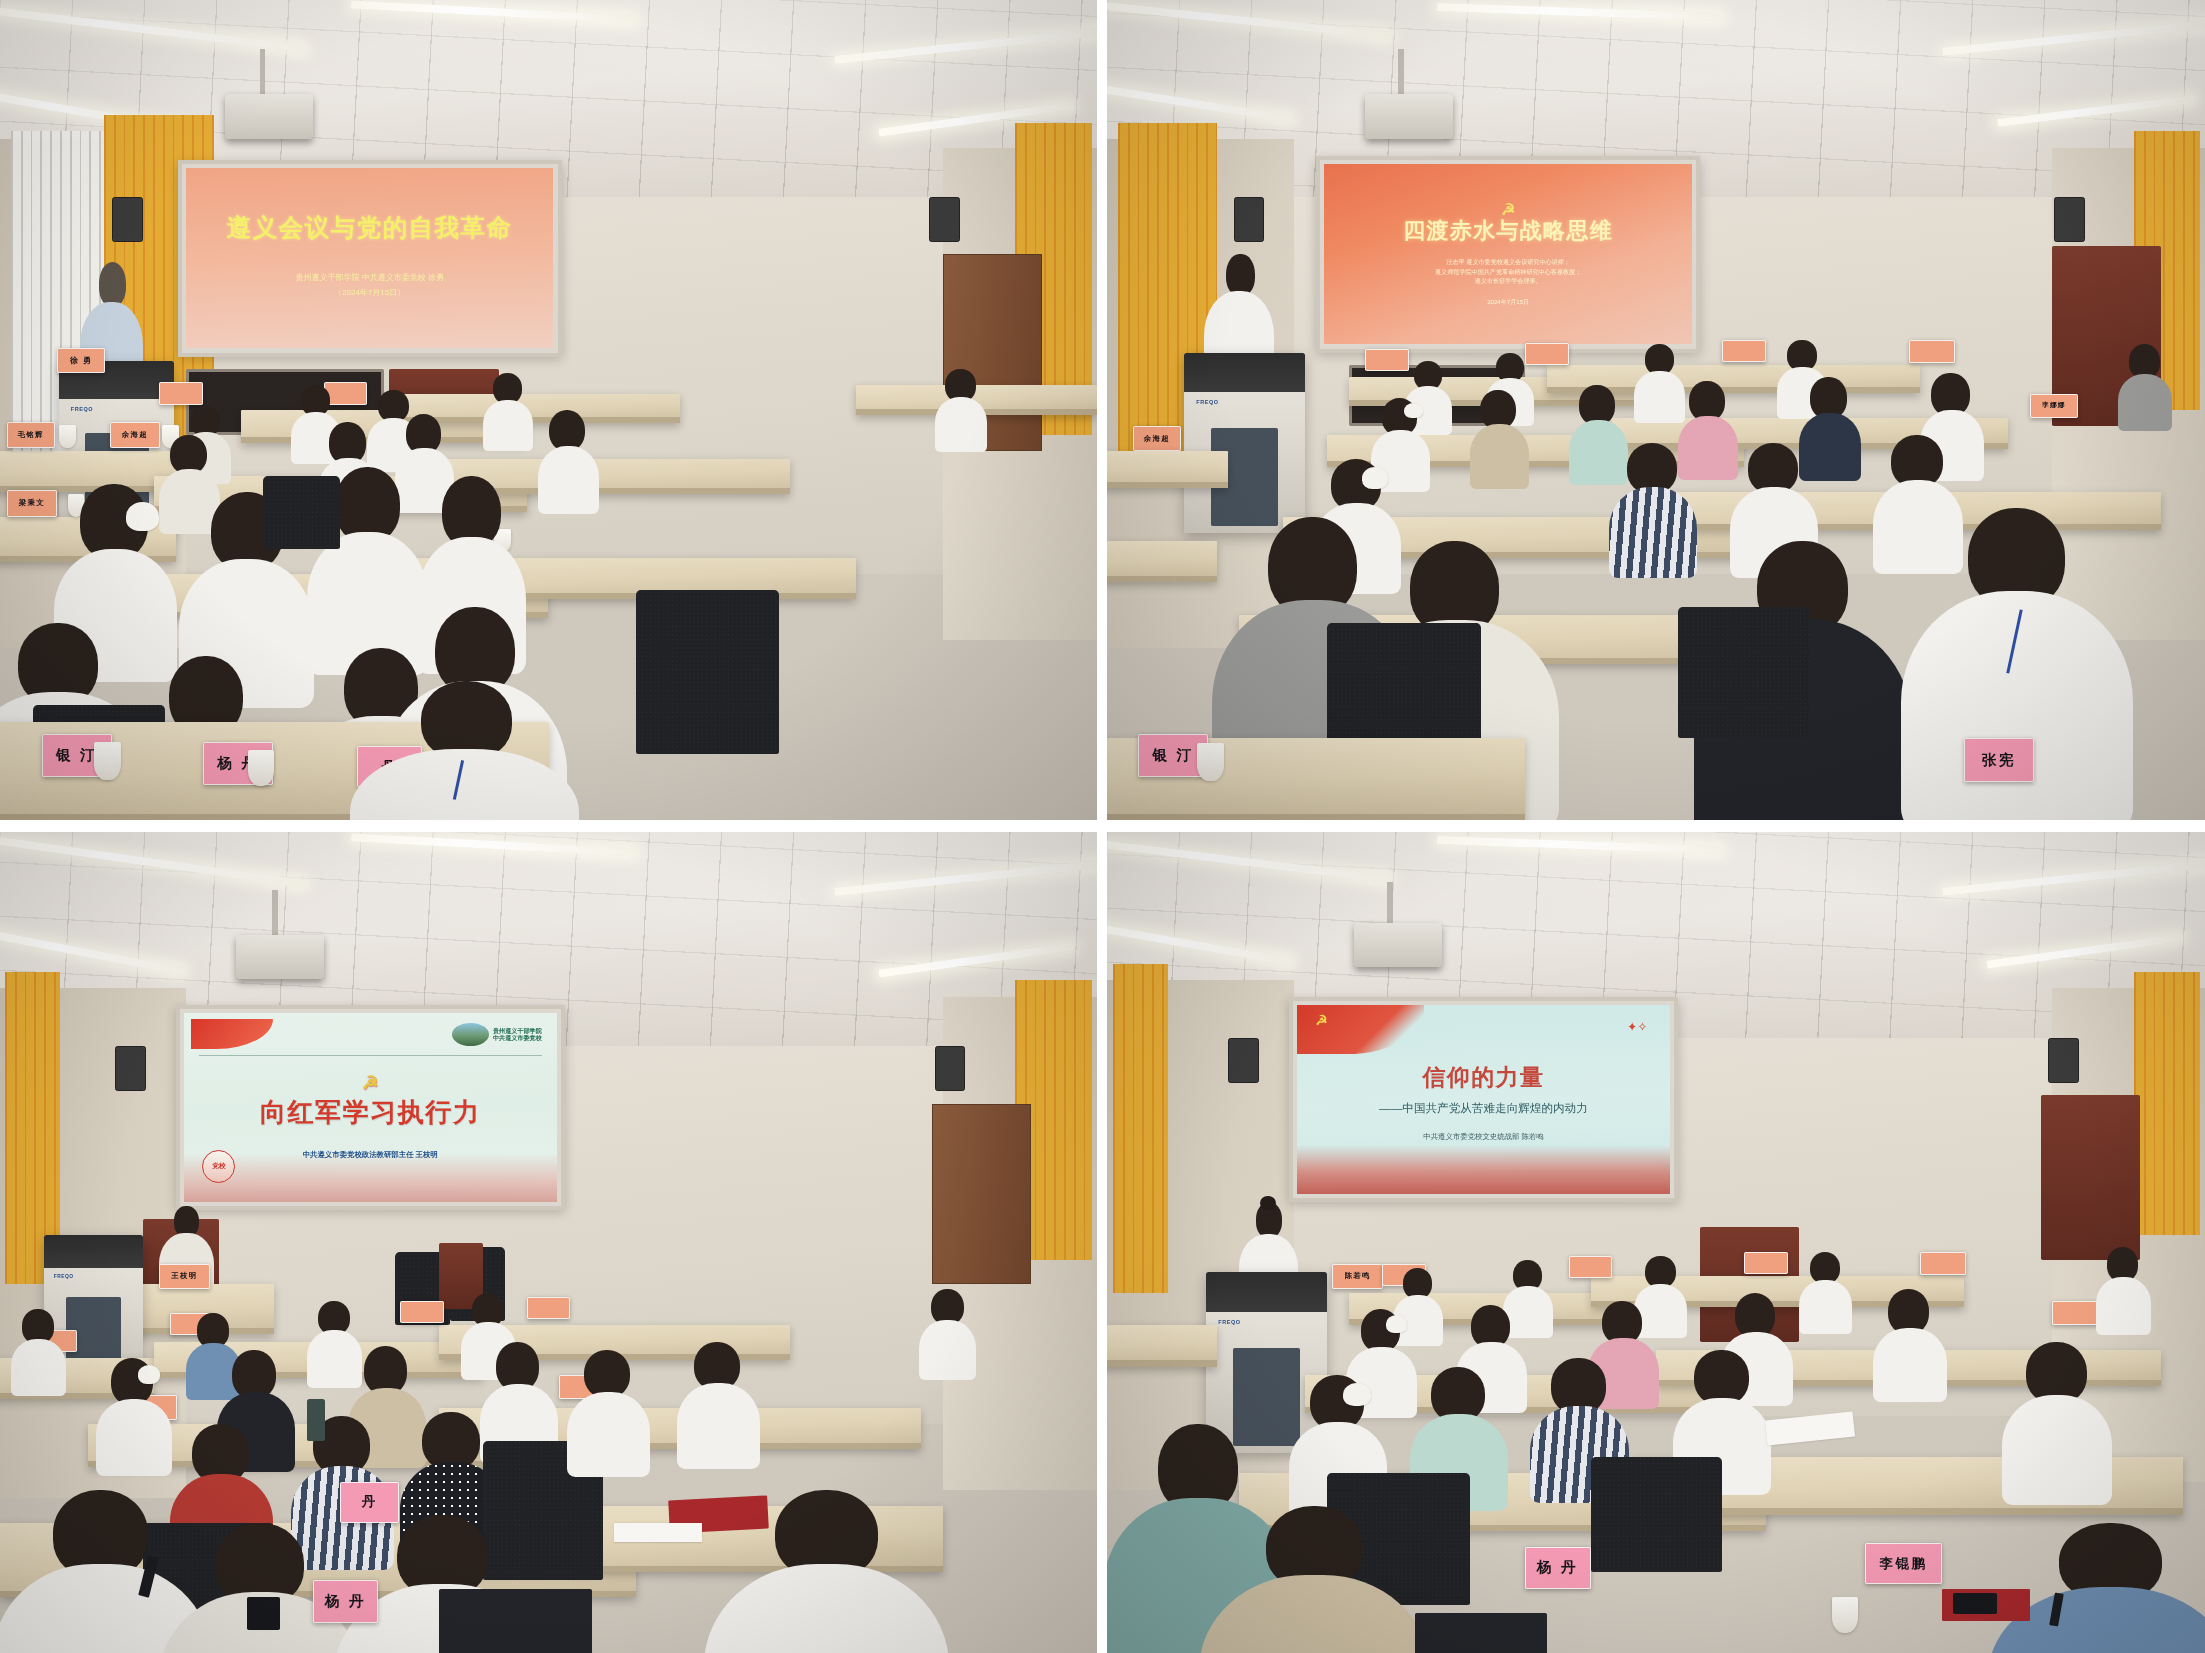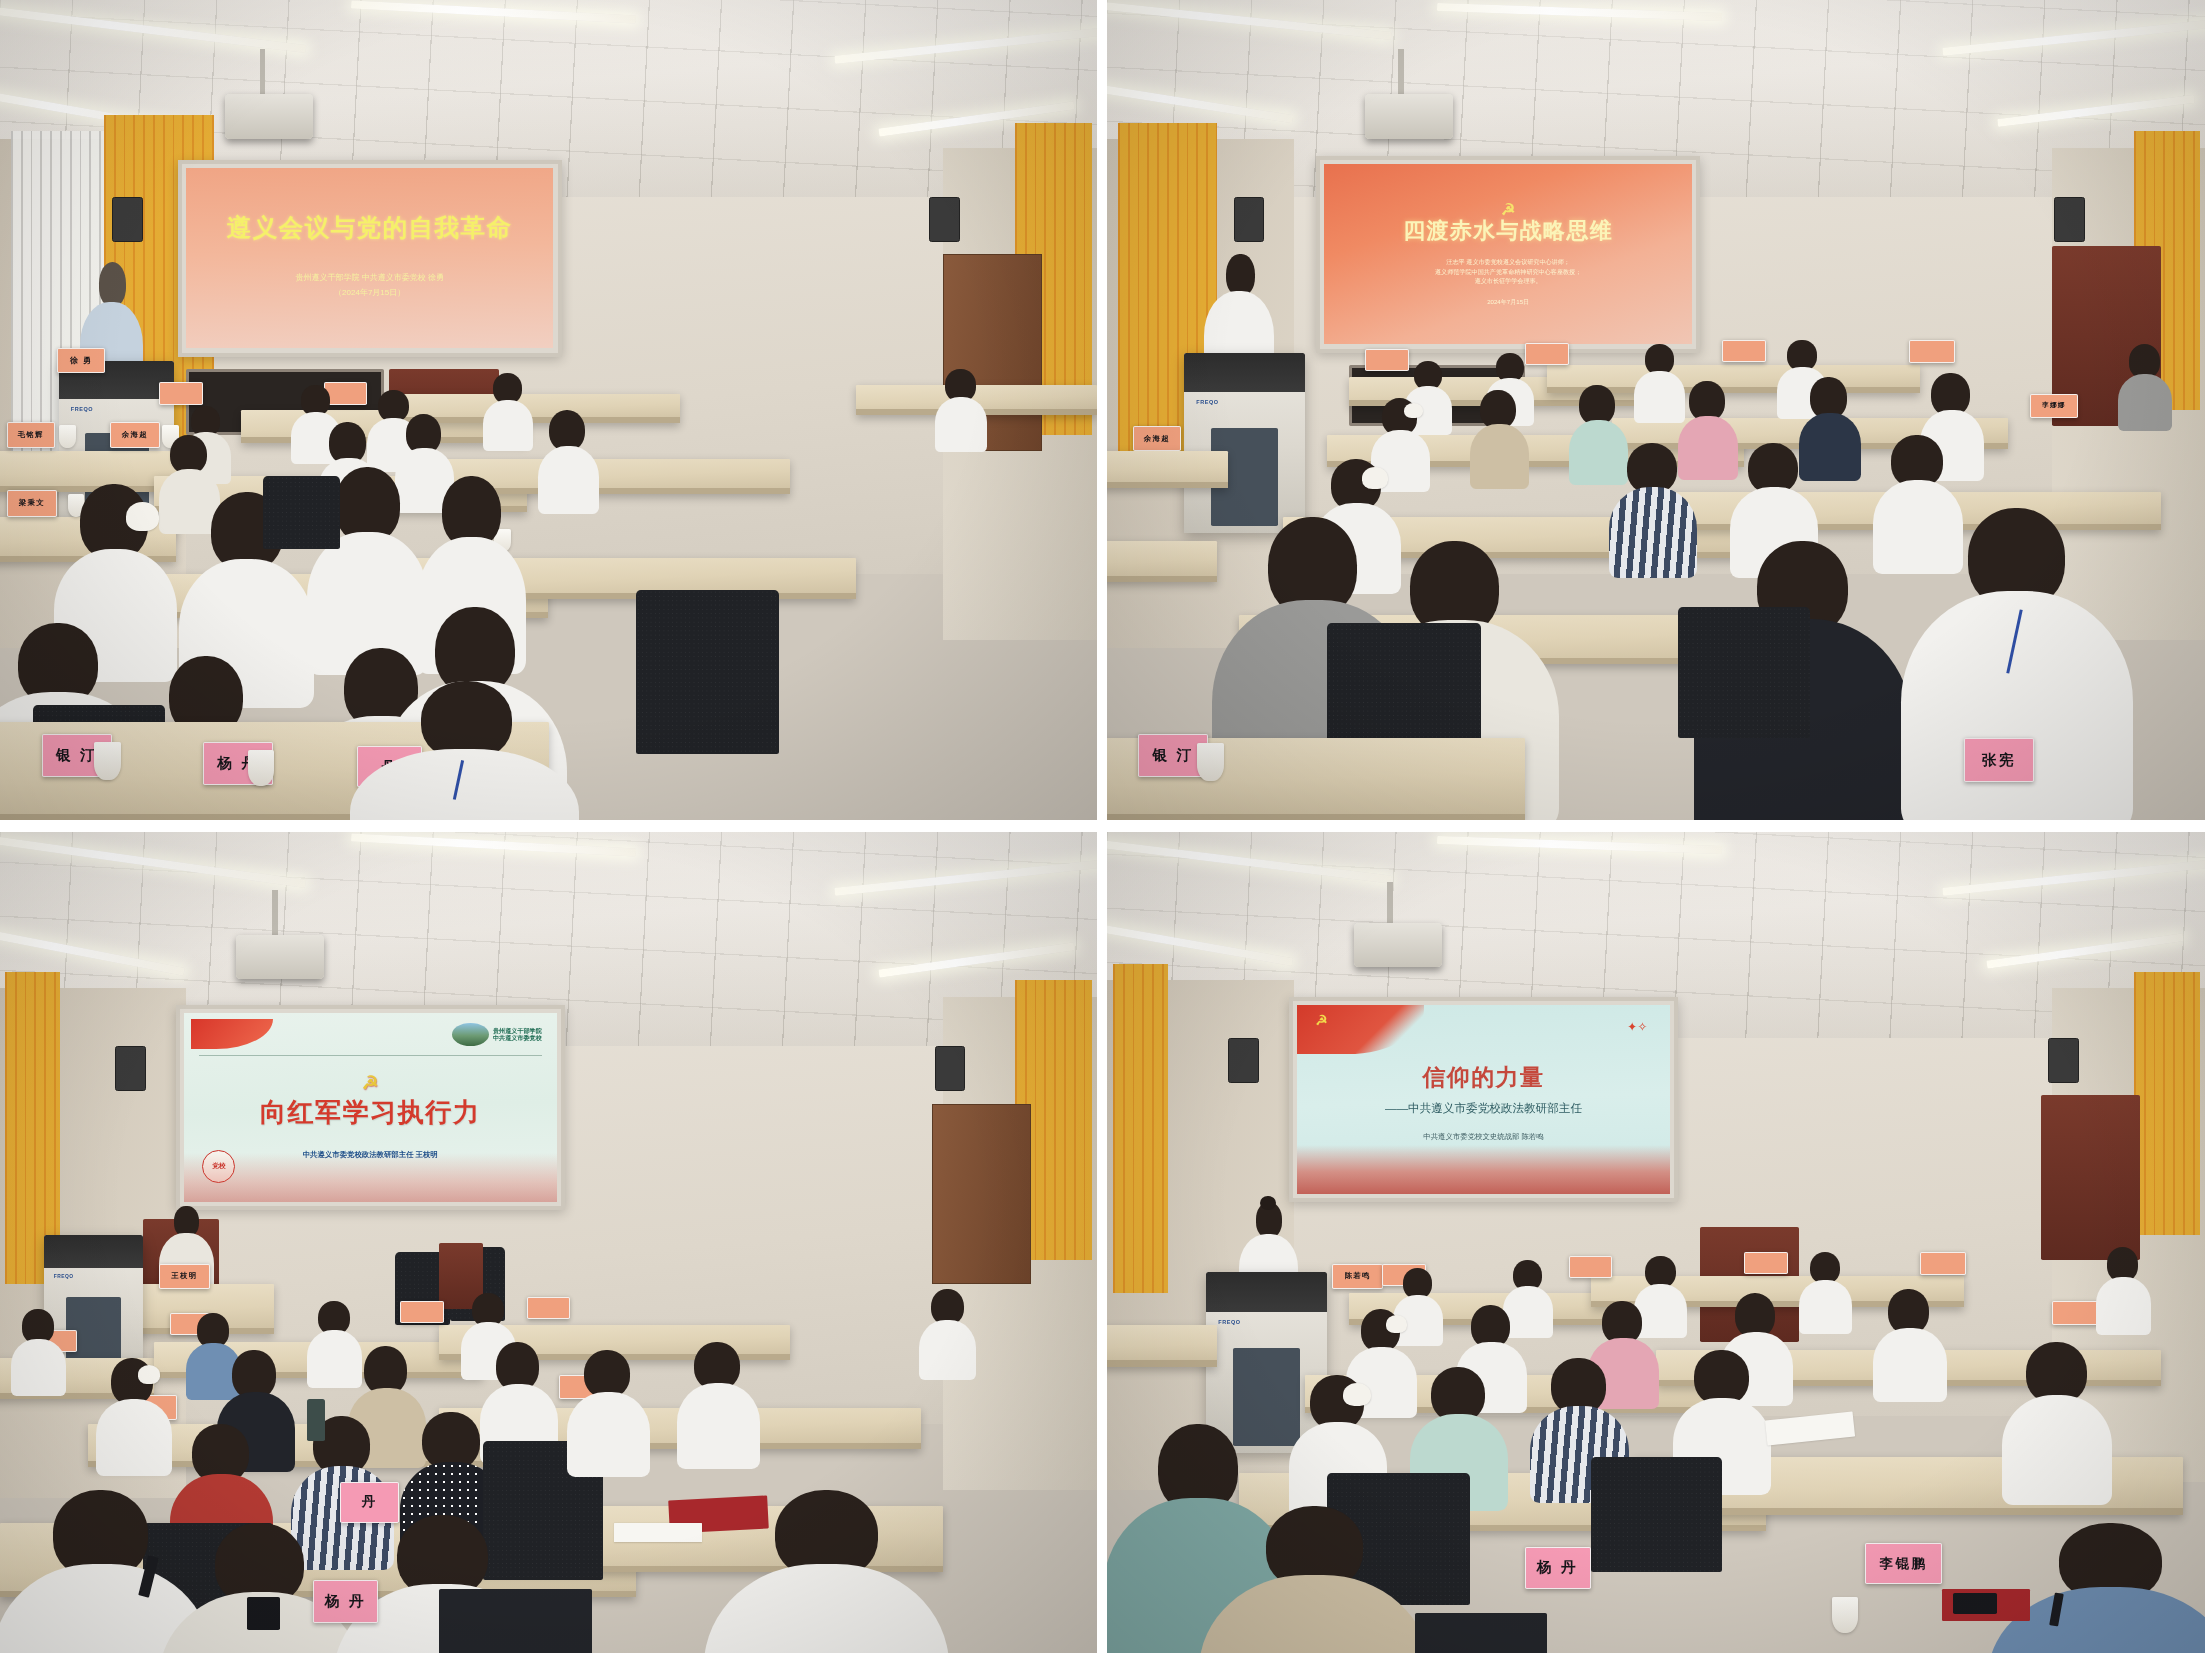--- a/index.html
+++ b/index.html
@@ -938,21 +938,21 @@
 
       <div class="speaker-box" style="left:11%;top:25%;width:2.8%;height:5.5%;"></div>
       <div class="speaker-box" style="right:11.5%;top:25%;width:2.8%;height:5.5%;"></div>
 
       <div class="screen-frame" style="left:16.5%;top:20%;width:35.5%;height:25%;">
         <div class="screen slide-4">
           <div class="flag-corner"></div>
           <div class="party-emblem" style="position:absolute;left:5%;top:5%;font-size:13.5px;color:#f2d94b;">☭</div>
           <div class="doves" style="font-size:12.3px;">✦✧</div>
           <div class="slide-title t4" style="font-size:23px;margin-top:8.6px;z-index:2;">信仰的力量</div>
-          <div class="slide-sub" style="font-size:11.6px;color:#2f5d63;margin-top:8.6px;z-index:2;">——中共遵义市委党校政法教研部主任</div>
+          <div class="slide-sub" style="font-size:11.6px;color:#2f5d63;margin-top:8.6px;z-index:2;">——中国共产党从苦难走向辉煌的内动力</div>
           <div class="slide-sub s4" style="font-size:7.4px;margin-top:14.7px;z-index:2;">中共遵义市委党校文史统战部   陈若鸣</div>
           <div class="cityscape"></div>
         </div>
       </div>
 
       <div class="woodpanel" style="right:6%;top:32%;width:9%;height:20%;"></div>
       <div class="woodpanel" style="left:54%;top:48%;width:9%;height:14%;"></div>
 
       <div class="person" style="left:12%;top:45%;width:5.4%;height:12%;">
         <div class="head" style="left:28%;top:0;width:44%;height:36%;"></div>

